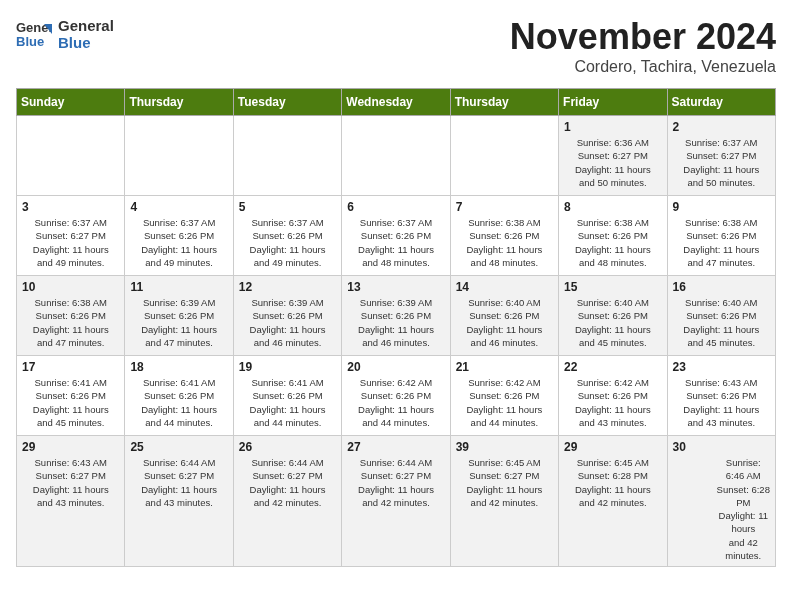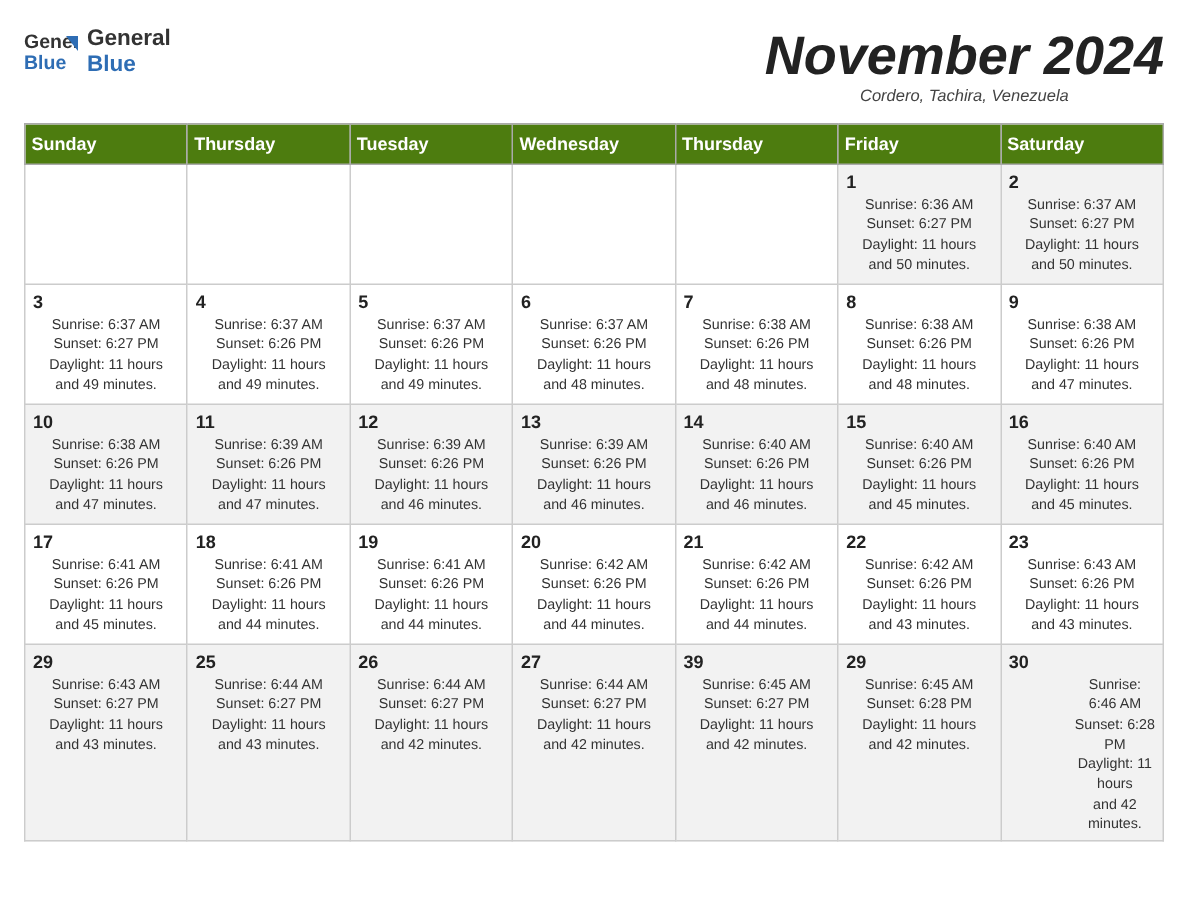--- a/index.html
+++ b/index.html
@@ -19,30 +19,29 @@
     .logo {
       display: flex;
       align-items: center;
       gap: 4px;
     }
     .logo-icon {
       width: 36px;
       height: 36px;
     }
     .title-block {
-      text-align: center;
-      font-style: italic;
+      text-align: right;
     }
     .month-title {
       font-size: 36px;
       font-weight: bold;
       color: #222;
     }
     .subtitle {
-      font-size: 11px;
+      font-size: 16px;
       color: #444;
     }
     table {
       width: 100%;
       border-collapse: collapse;
       table-layout: fixed;
     }
     thead tr th {
       background-color: #4d7c0f;
       color: #fff;

